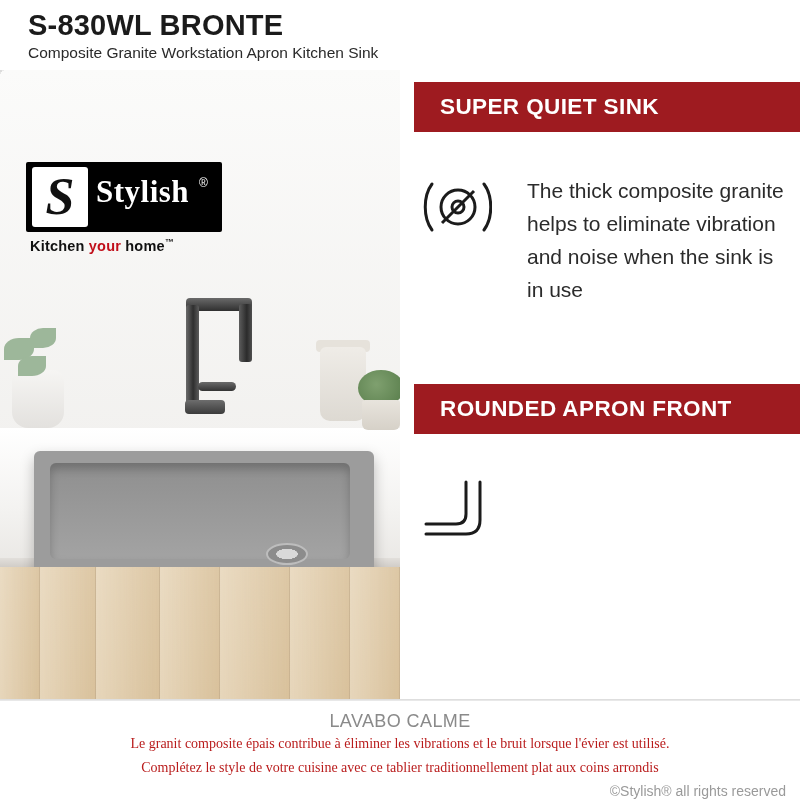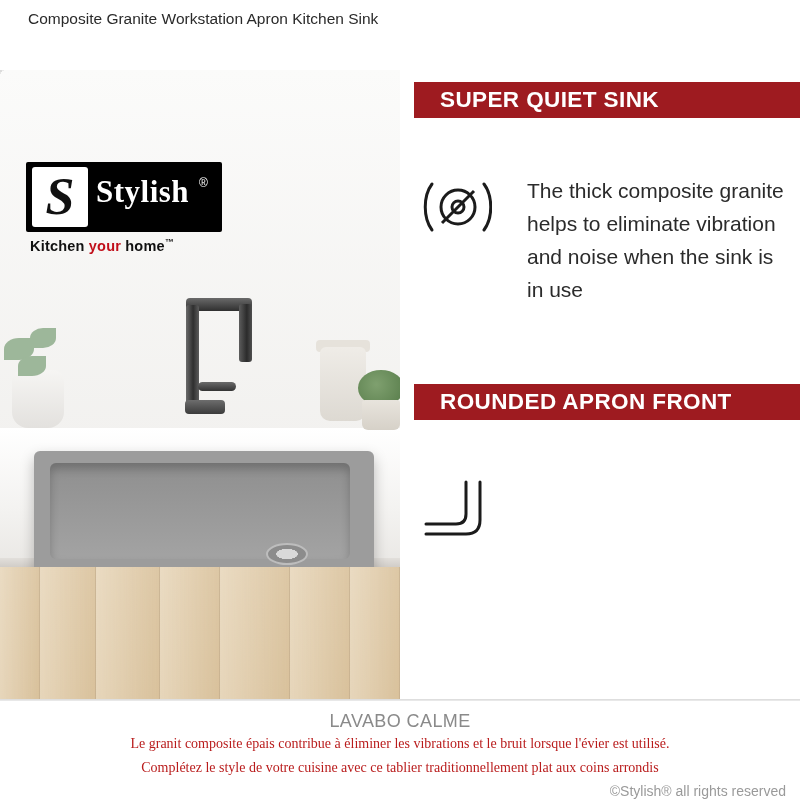--- a/index.html
+++ b/index.html
@@ -192,21 +192,21 @@
   }
   .logo-tag .your { color:#c10f1a; }
   .logo-tag .tm { font-size: 9px; vertical-align: super; }
 
   
   .right {
     position:absolute; left:400px; top:70px; width:400px; height:630px;
     background:#ffffff;
   }
   .band {
-    position:absolute; left:14px; width:386px; height:36px;
+    position:absolute; left:14px; width:386px; height:50px;
     background:#9e1b20;
     display:flex; align-items:center;
   }
   .band .band-text {
     color:#ffffff; font-size: 22.5px; font-weight: bold;
     letter-spacing: 0.4px; padding-left: 26px;
   }
   #band1 { top: 12px; }
   #band2 { top: 314px; }
 
@@ -245,20 +245,21 @@
     position:absolute; left:0; top:699px; width:800px; height:1px;
     background:#dedede;
   }
 </style>
 </head>
 <body>
 
 <div class="page">
 
   <div class="header">
+    <div class="model-title">S-830WL BRONTE</div>
     <div class="model-subtitle">Composite Granite Workstation Apron Kitchen Sink</div>
   </div>
 
   <div class="photo">
     <div class="wall"></div>
     <div class="counter"></div>
     <div class="counter-edge"></div>
 
     <div class="vase"></div>
     <div class="leaf" style="left:4px; top:268px; width:30px; height:22px;"></div>

